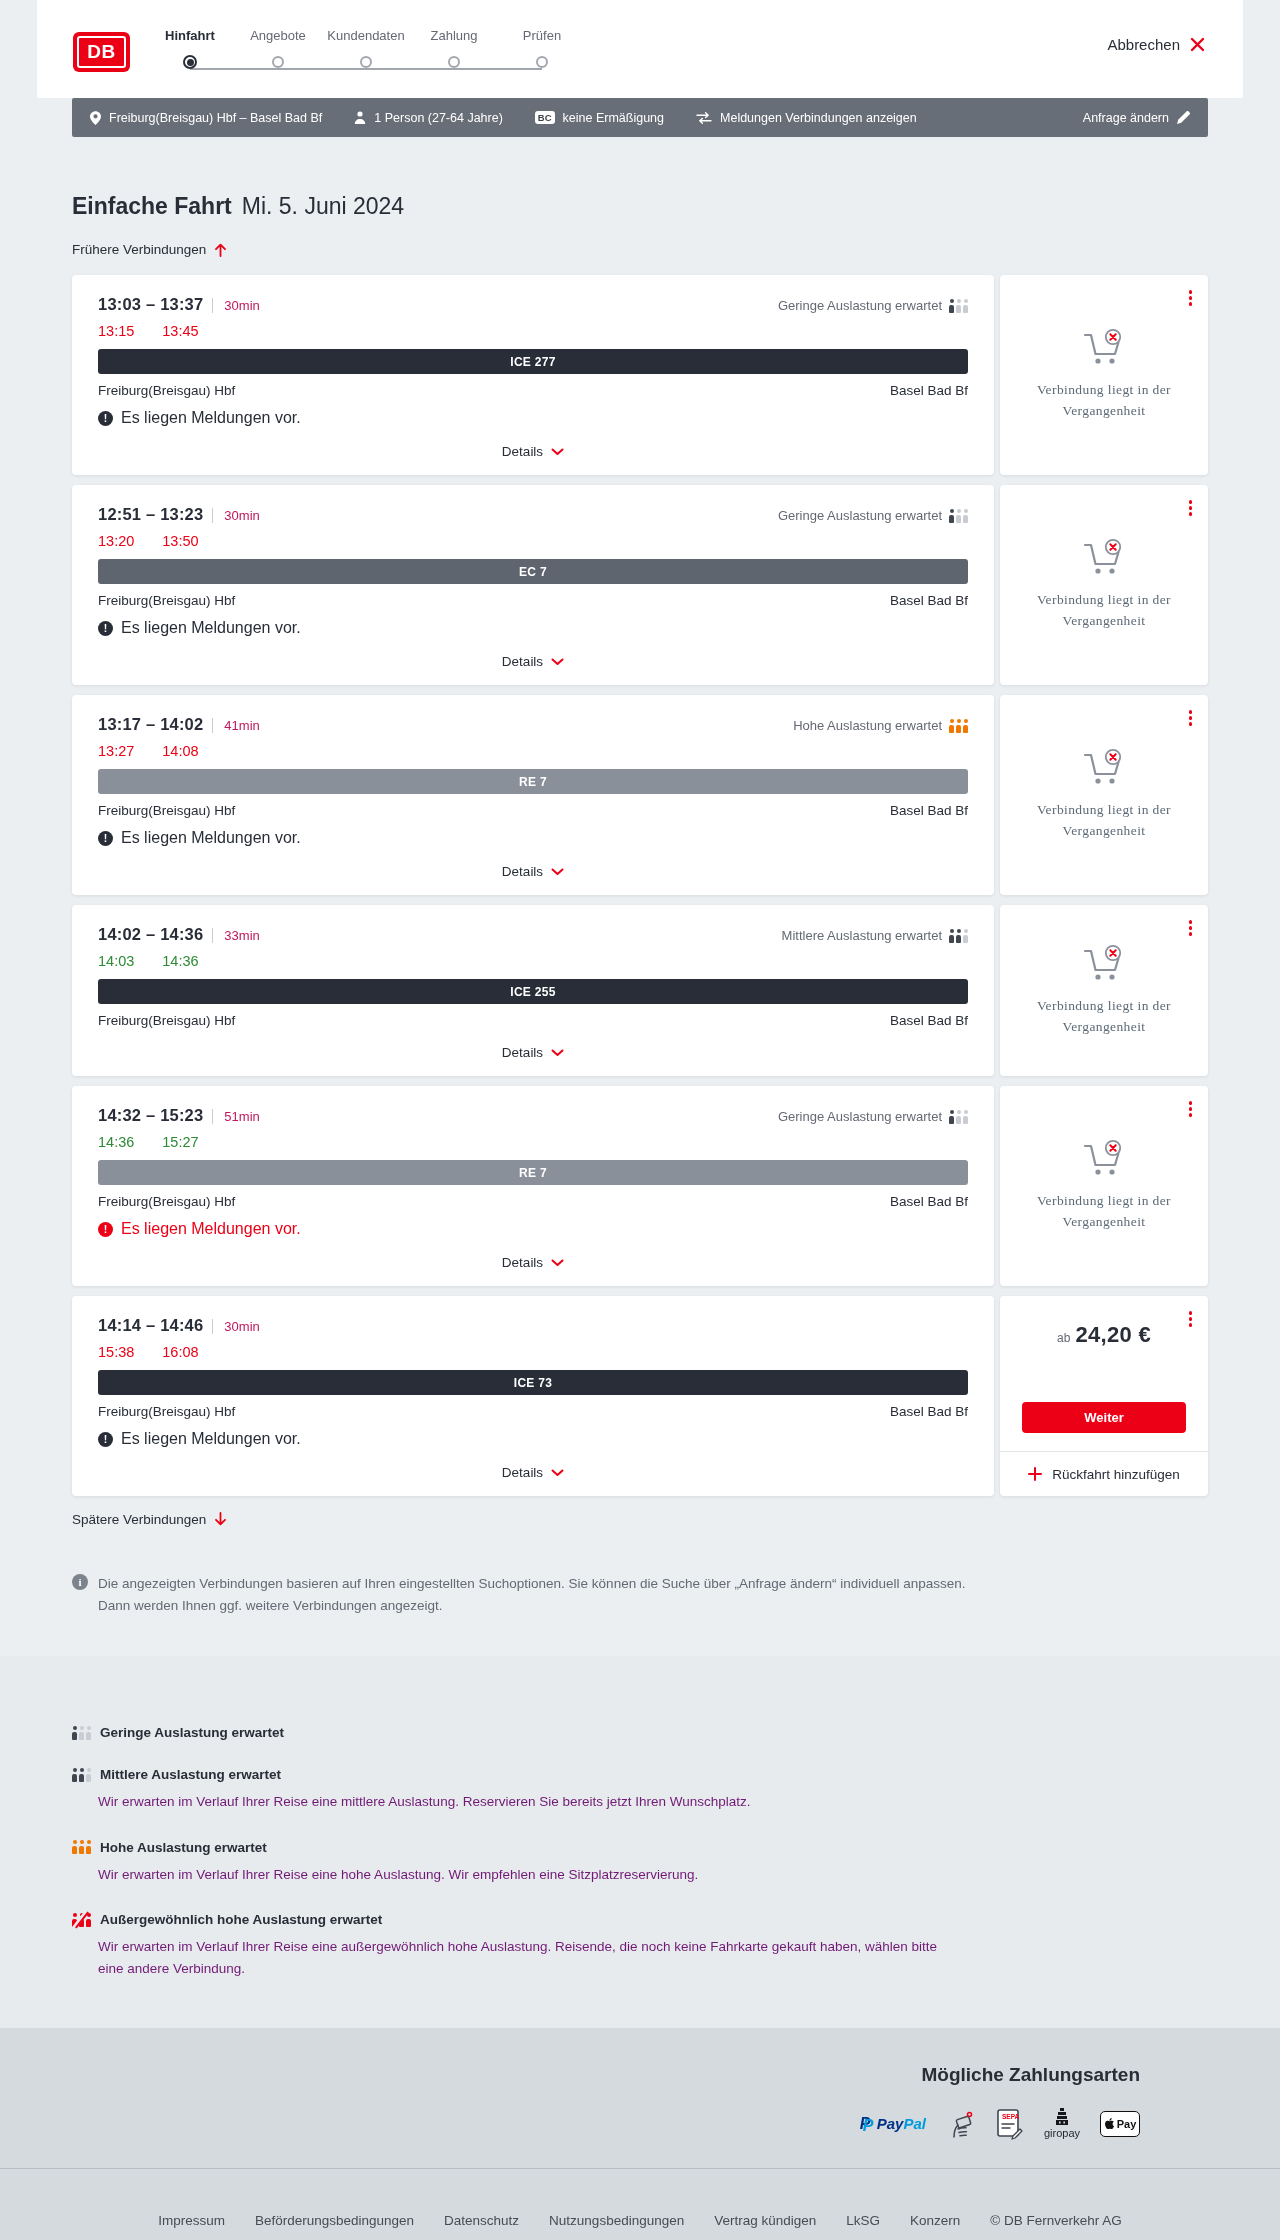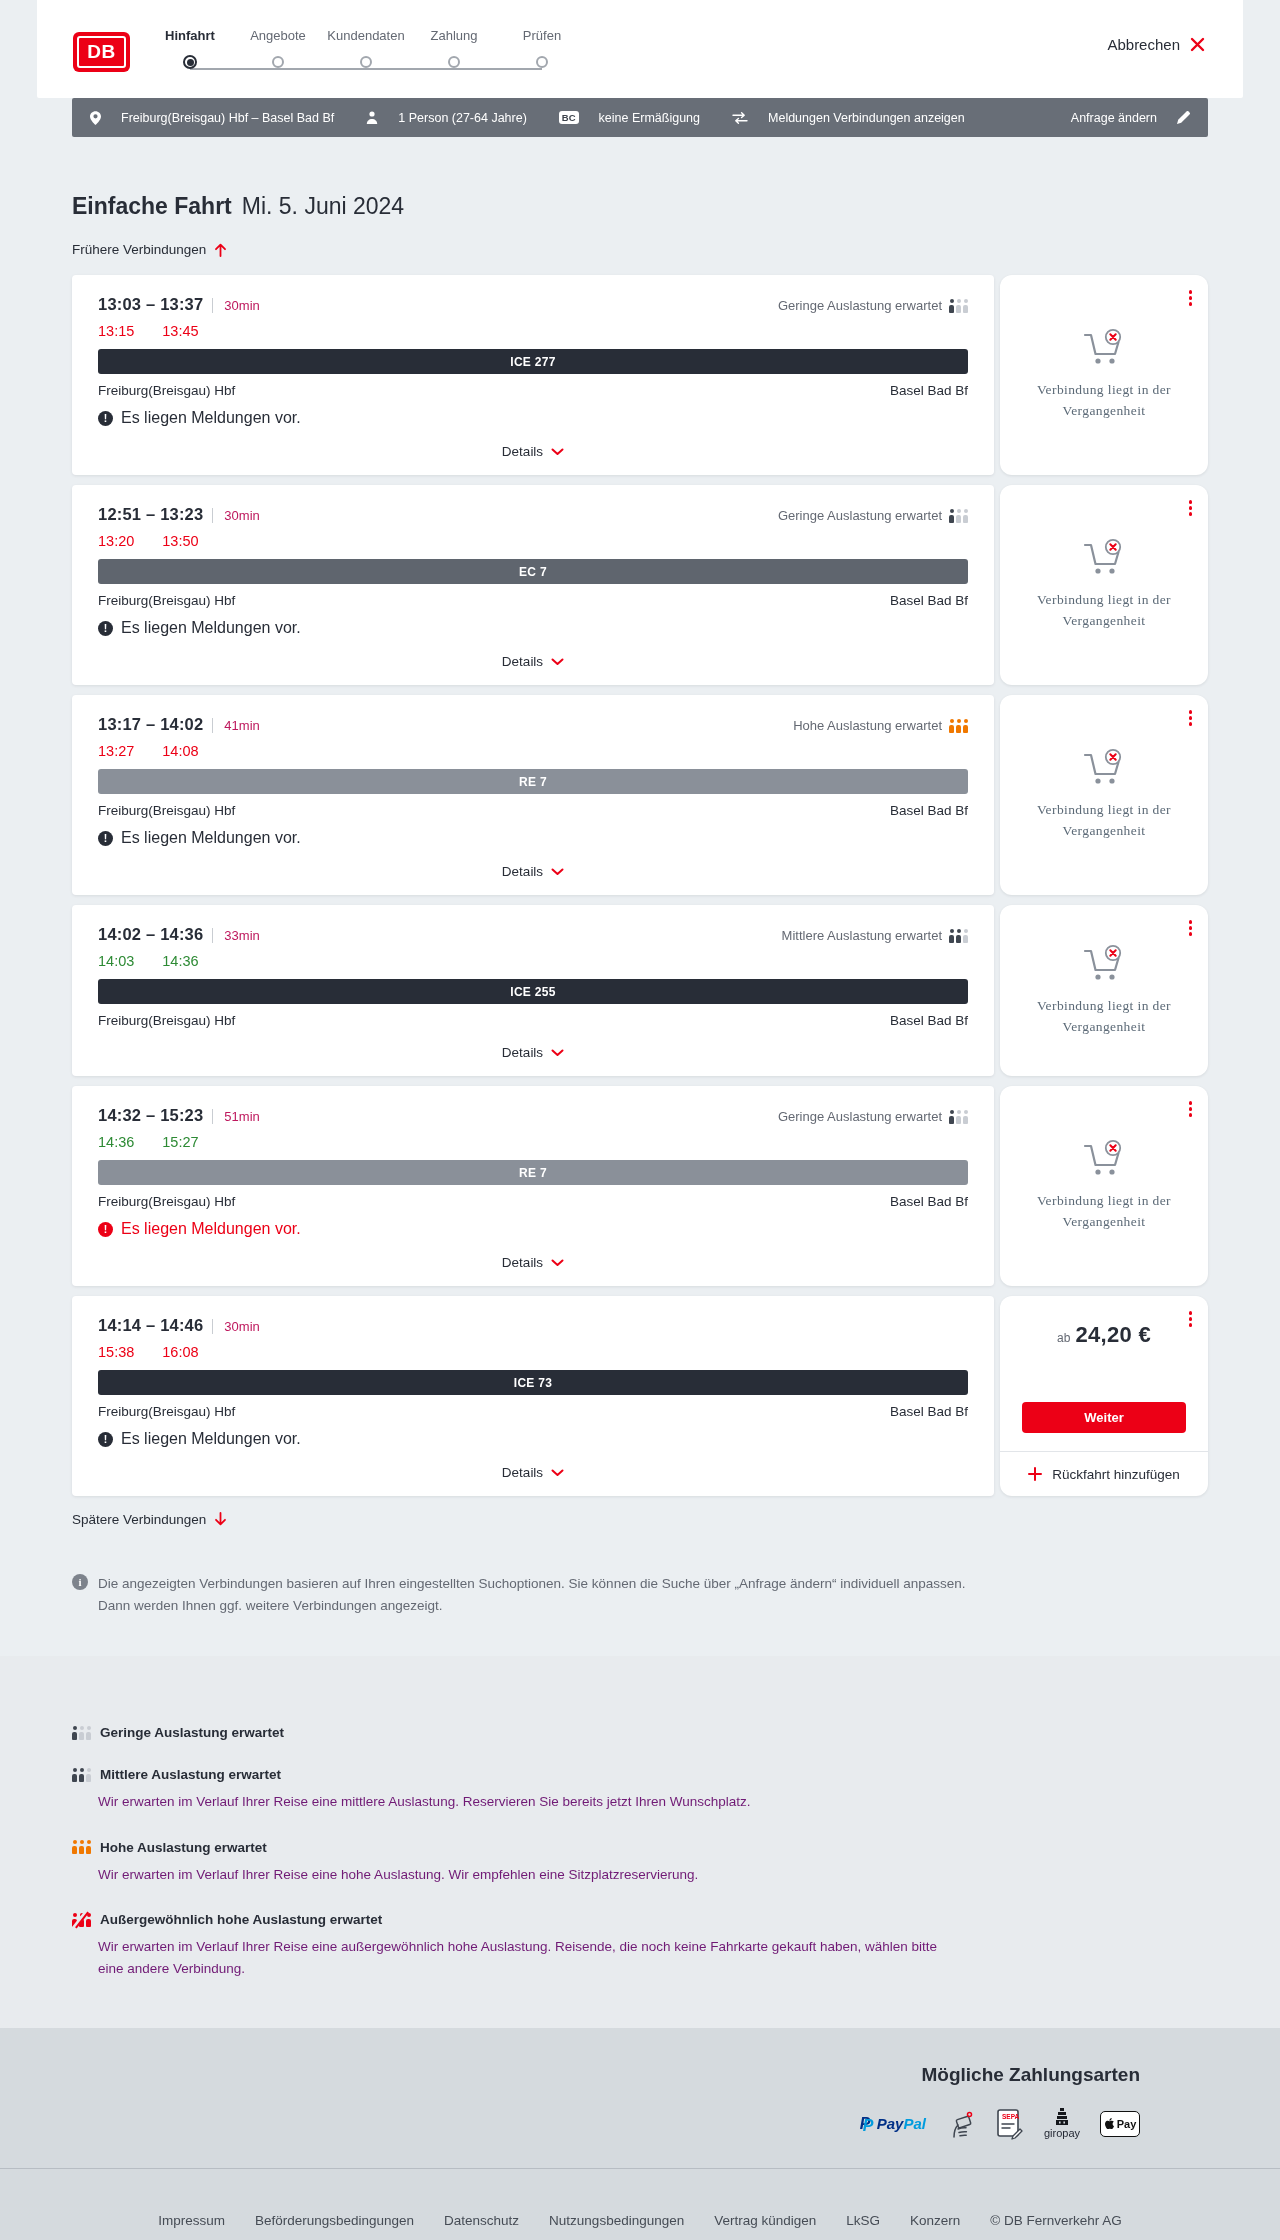--- a/index.html
+++ b/index.html
@@ -46,21 +46,21 @@
   }
   .step-line { position: absolute; top: 44px; left: 44px; width: 352px; height: 2px; background: #a2a7ae; }
   .cancel-btn { margin-left: auto; margin-top: 12px; display: flex; align-items: center; gap: 10px; font-size: 15px; color: #282d37; }
 
   
   .search-bar {
     margin: 0 72px; height: 39px; background: #686e77; border-radius: 2px;
     display: flex; align-items: center; gap: 32px; padding: 0 18px;
     color: #fff; font-size: 12.5px;
   }
-  .sb-item { display: flex; align-items: center; gap: 20px; white-space: nowrap; }
+  .sb-item { display: flex; align-items: center; gap: 8px; white-space: nowrap; }
   .sb-modify { margin-left: auto; }
   .bc-badge {
     background: #fff; color: #3d434c; font-size: 9.5px; font-weight: 700;
     border-radius: 3px; padding: 2px 3px; line-height: 1;
   }
 
   
   .content { padding: 0 72px; }
   .page-title { margin-top: 56px; font-size: 23px; font-weight: 700; }
   .page-title .date { font-weight: 400; margin-left: 10px; }
@@ -111,21 +111,21 @@
   .pp { position: relative; width: 5px; height: 14px; display: inline-block; }
   .pp::before { content: ""; position: absolute; top: 0; left: .5px; width: 4px; height: 4px; border-radius: 50%; background: var(--c); }
   .pp::after  { content: ""; position: absolute; bottom: 0; left: 0; width: 5px; height: 8px; border-radius: 2px 2px 1px 1px; background: var(--c); }
   .pp-dark   { --c: #3f4650; }
   .pp-light  { --c: #c9cdd3; }
   .pp-orange { --c: #f07800; }
   .pp-red    { --c: #ec0016; }
 
   
   .side-panel {
-    width: 208px; flex: none; background: #fff; border-radius: 12px;
+    width: 208px; flex: none; background: #fff; border-radius: 4px;
     box-shadow: 0 1px 3px rgba(40,45,55,.10); position: relative;
     display: flex; flex-direction: column; align-items: center; justify-content: center;
     padding: 14px 16px;
   }
   .kebab { position: absolute; top: 12px; right: 13px; display: flex; flex-direction: column; gap: 2.5px; padding: 3px; }
   .kebab i { width: 3.5px; height: 3.5px; border-radius: 50%; background: #ec0016; }
   .past-note {
     margin-top: 12px; text-align: center;
     font-family: "Liberation Serif", "DejaVu Serif", serif;
     font-size: 13.5px; color: #5c6a77; letter-spacing: .4px; line-height: 1.55;

